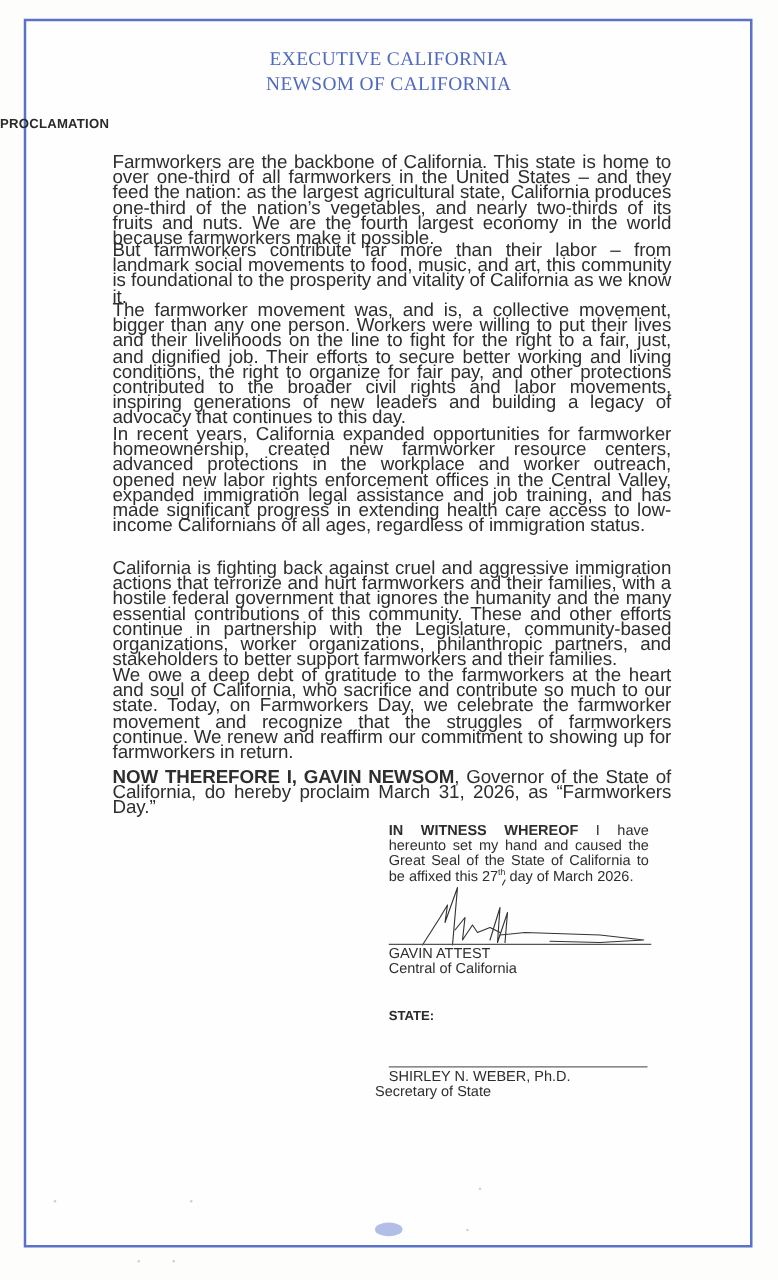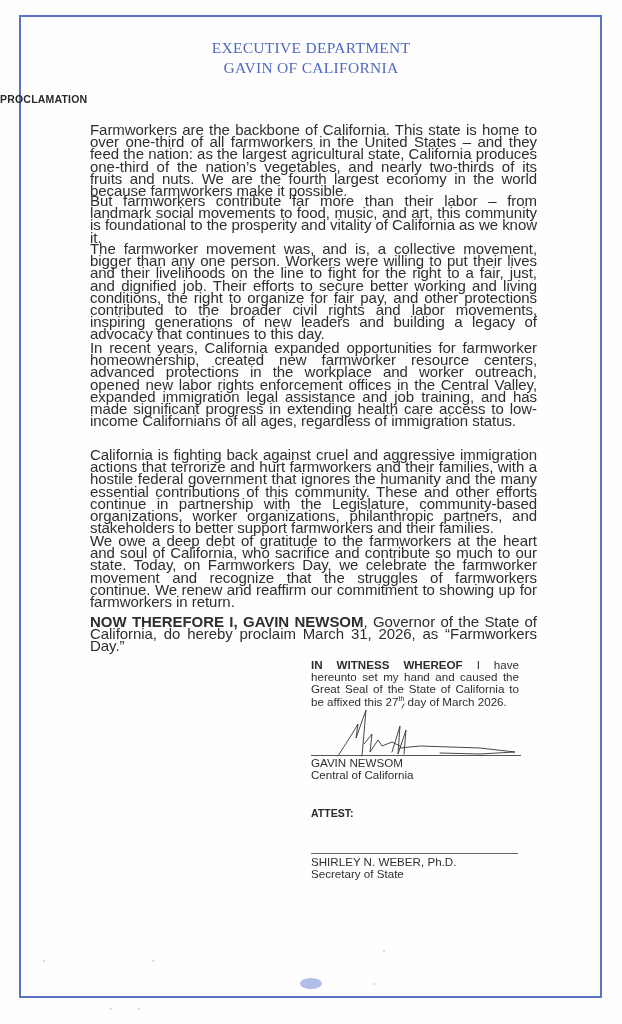--- a/index.html
+++ b/index.html
@@ -129,21 +129,21 @@
     position: absolute;
     left: 311px;
     top: 856px;
     font-size: 11.6px;
     line-height: 12.5px;
     color: #2e2e2e;
     text-align: right;
   }
   .sos-title {
     position: absolute;
-    left: 311px;
+    left: 300px;
     top: 868px;
     font-size: 11.6px;
     line-height: 12.5px;
     color: #2e2e2e;
   }
   .seal-mark {
     position: absolute;
     left: 300px;
     top: 978px;
     width: 22px;
@@ -159,22 +159,22 @@
     background: #cfcfcf;
     border-radius: 50%;
   }
 </style>
 </head>
 <body>
 
 <div class="page-border"></div>
 
 <div class="header">
-  <div class="line1">EXECUTIVE DEPARTMENT</div>
-  <div class="line2">GAVIN OF CALIFORNIA</div>
+  <div class="line1">EXECUTIVE CALIFORNIA</div>
+  <div class="line2">NEWSOM OF CALIFORNIA</div>
 </div>
 
 <div class="proclamation-title">PROCLAMATION</div>
 
 <div class="body-text p1">Farmworkers are the backbone of California. This state is home to over one-third of all farmworkers in the United States – and they feed the nation: as the largest agricultural state, California produces one-third of the nation’s vegetables, and nearly two-thirds of its fruits and nuts. We are the fourth largest economy in the world because farmworkers make it possible.</div>
 <div class="body-text p2">But farmworkers contribute far more than their labor – from landmark social movements to food, music, and art, this community is foundational to the prosperity and vitality of California as we know it.</div>
 <div class="body-text p3">The farmworker movement was, and is, a collective movement, bigger than any one person. Workers were willing to put their lives and their livelihoods on the line to fight for the right to a fair, just, and dignified job. Their efforts to secure better working and living conditions, the right to organize for fair pay, and other protections contributed to the broader civil rights and labor movements, inspiring generations of new leaders and building a legacy of advocacy that continues to this day.</div>
 <div class="body-text p4">In recent years, California expanded opportunities for farmworker homeownership, created new farmworker resource centers, advanced protections in the workplace and worker outreach, opened new labor rights enforcement offices in the Central Valley, expanded immigration legal assistance and job training, and has made significant progress in extending health care access to low-income Californians of all ages, regardless of immigration status.</div>
 <div class="body-text p5">California is fighting back against cruel and aggressive immigration actions that terrorize and hurt farmworkers and their families, with a hostile federal government that ignores the humanity and the many essential contributions of this community. These and other efforts continue in partnership with the Legislature, community-based organizations, worker organizations, philanthropic partners, and stakeholders to better support farmworkers and their families.</div>
 <div class="body-text p6">We owe a deep debt of gratitude to the farmworkers at the heart and soul of California, who sacrifice and contribute so much to our state. Today, on Farmworkers Day, we celebrate the farmworker movement and recognize that the struggles of farmworkers continue. We renew and reaffirm our commitment to showing up for farmworkers in return.</div>
@@ -191,24 +191,24 @@
   <g fill="none" stroke="#333" stroke-width="0.9" stroke-linecap="round" stroke-linejoin="round">
     <path d="M8 56 L22 34 L28 24 L26 38 L36 10 L32 56"></path>
     <path d="M34 44 L42 34 L40 52 L48 40 L52 46 L62 42 L70 46"></path>
     <path d="M62 52 L70 26 L68 54 L76 30 L74 54"></path>
     <path d="M70 48 L90 46 L120 47 L150 48 L185 52 L150 54 L110 53"></path>
     <path d="M72 8 L74 4"></path>
   </g>
 </svg>
 
 <div class="sig-line-gov"></div>
-<div class="gov-name">GAVIN NEWSOM</div>
+<div class="gov-name">GAVIN ATTEST</div>
 <div class="gov-title">Central of California</div>
 
-<div class="attest">ATTEST:</div>
+<div class="attest">STATE:</div>
 <div class="sig-line-sos"></div>
 <div class="sos-name">SHIRLEY N. WEBER, Ph.D.</div>
 <div class="sos-title">Secretary of State</div>
 
 <div class="seal-mark"></div>
 
 <div class="speck" style="left:43px;top:960px;"></div>
 <div class="speck" style="left:152px;top:960px;"></div>
 <div class="speck" style="left:383px;top:950px;"></div>
 <div class="speck" style="left:373px;top:983px;"></div>

